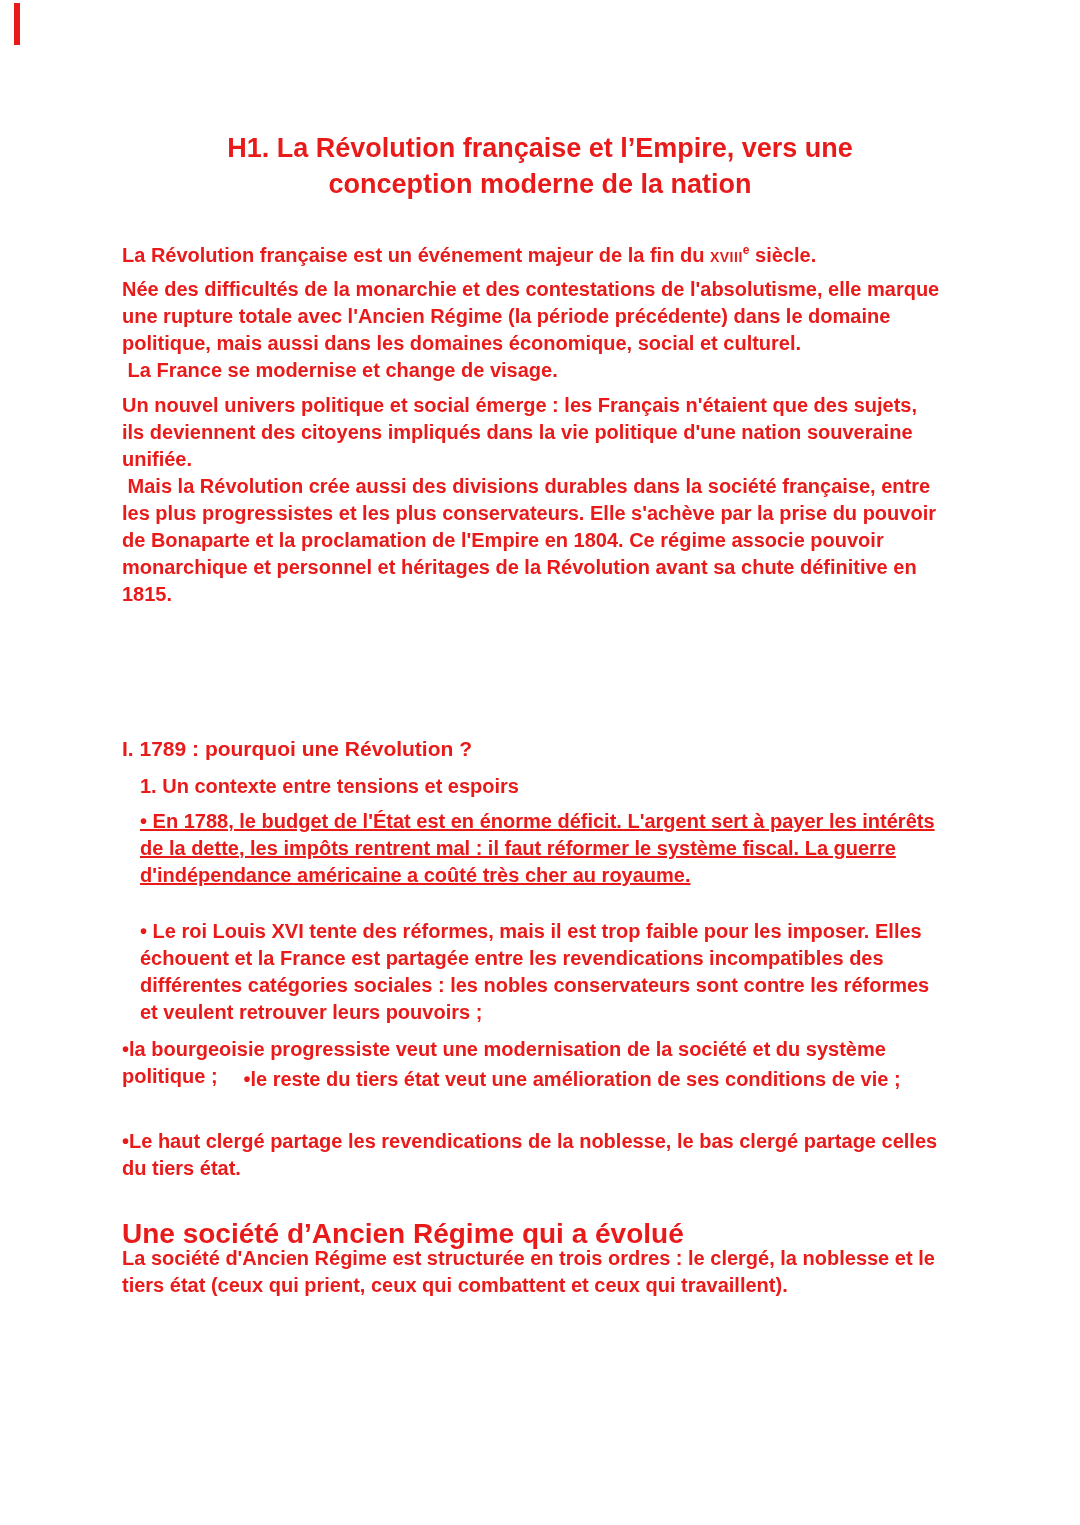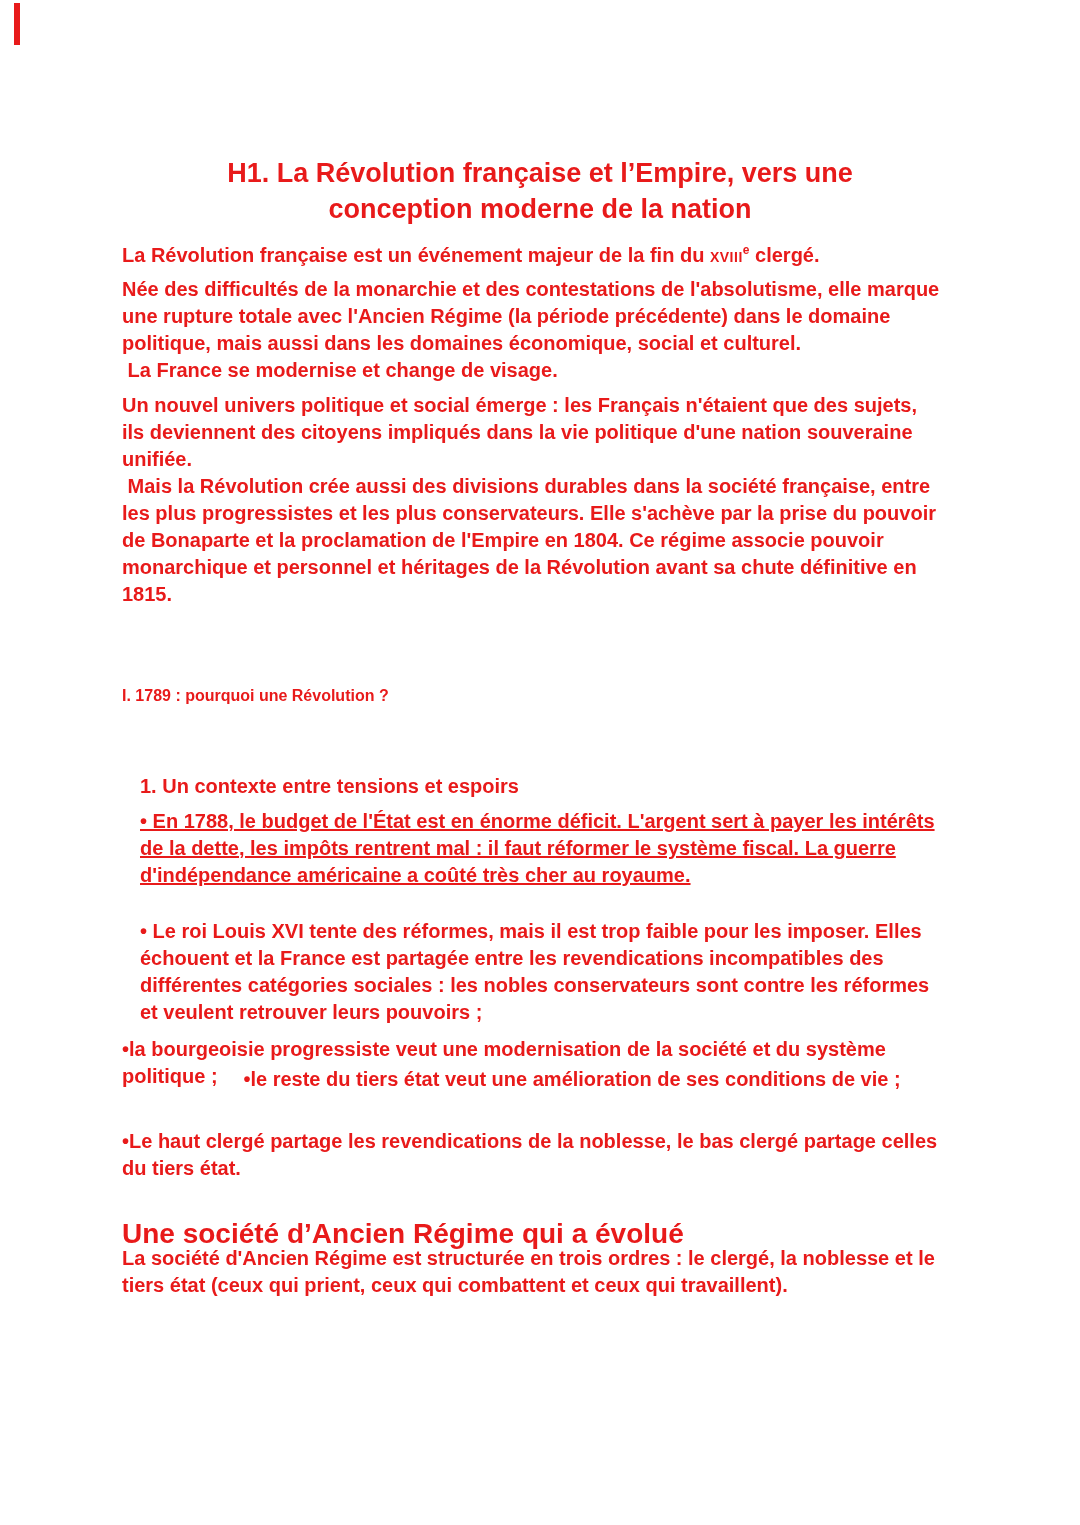--- a/index.html
+++ b/index.html
@@ -19,29 +19,28 @@
     font-size:20px;
     line-height:27px;
     white-space:pre-wrap;
   }
   .title{
     top:130px;
     width:836px;
     text-align:center;
     font-size:27px;
     line-height:36px;
-    margin-top:25px;
   }
   .p1{top:242px;}
   .sc{font-size:0.70em;letter-spacing:0.5px;}
   .sup{font-size:0.60em;vertical-align:super;line-height:0;}
   .p2{top:276px;}
   .p3{top:392px;}
   .question{top:616px;left:184px;width:800px;font-style:italic;}
-  .h1{top:680px;font-size:16px;line-height:32px;}
+  .h1{top:733px;font-size:21px;line-height:32px;}
   .sub1{top:773px;left:140px;}
   .bullet-a{top:808px;left:140px;text-decoration:underline;}
   .bullet-b{top:918px;left:140px;}
   .bullet-c{top:1036px;}
   .bullet-d{top:1066px;text-align:center;}
   .bullet-e{top:1128px;}
   .sub2{top:1220px;font-size:28px;line-height:28px;}
   .closing{top:1245px;}
   .cursor-mark{
     position:absolute;
@@ -53,21 +52,21 @@
 </head>
 <body>
 
 <div class="page">
 
   <div class="cursor-mark"></div>
 
   <div class="blk title">H1. La Révolution française et l’Empire, vers une
 conception moderne de la nation</div>
 
-  <div class="blk p1"><span>La Révolution française est un événement majeur de la fin du </span><span class="sc">XVIII</span><span class="sup">e</span><span> clergé.</span></div>
+  <div class="blk p1"><span>La Révolution française est un événement majeur de la fin du </span><span class="sc">XVIII</span><span class="sup">e</span><span> siècle.</span></div>
 
   <div class="blk p2">Née des difficultés de la monarchie et des contestations de l'absolutisme, elle marque
 une rupture totale avec l'Ancien Régime (la période précédente) dans le domaine
 politique, mais aussi dans les domaines économique, social et culturel.
  La France se modernise et change de visage.</div>
 
   <div class="blk p3">Un nouvel univers politique et social émerge : les Français n'étaient que des sujets,
 ils deviennent des citoyens impliqués dans la vie politique d'une nation souveraine
 unifiée.
  Mais la Révolution crée aussi des divisions durables dans la société française, entre

